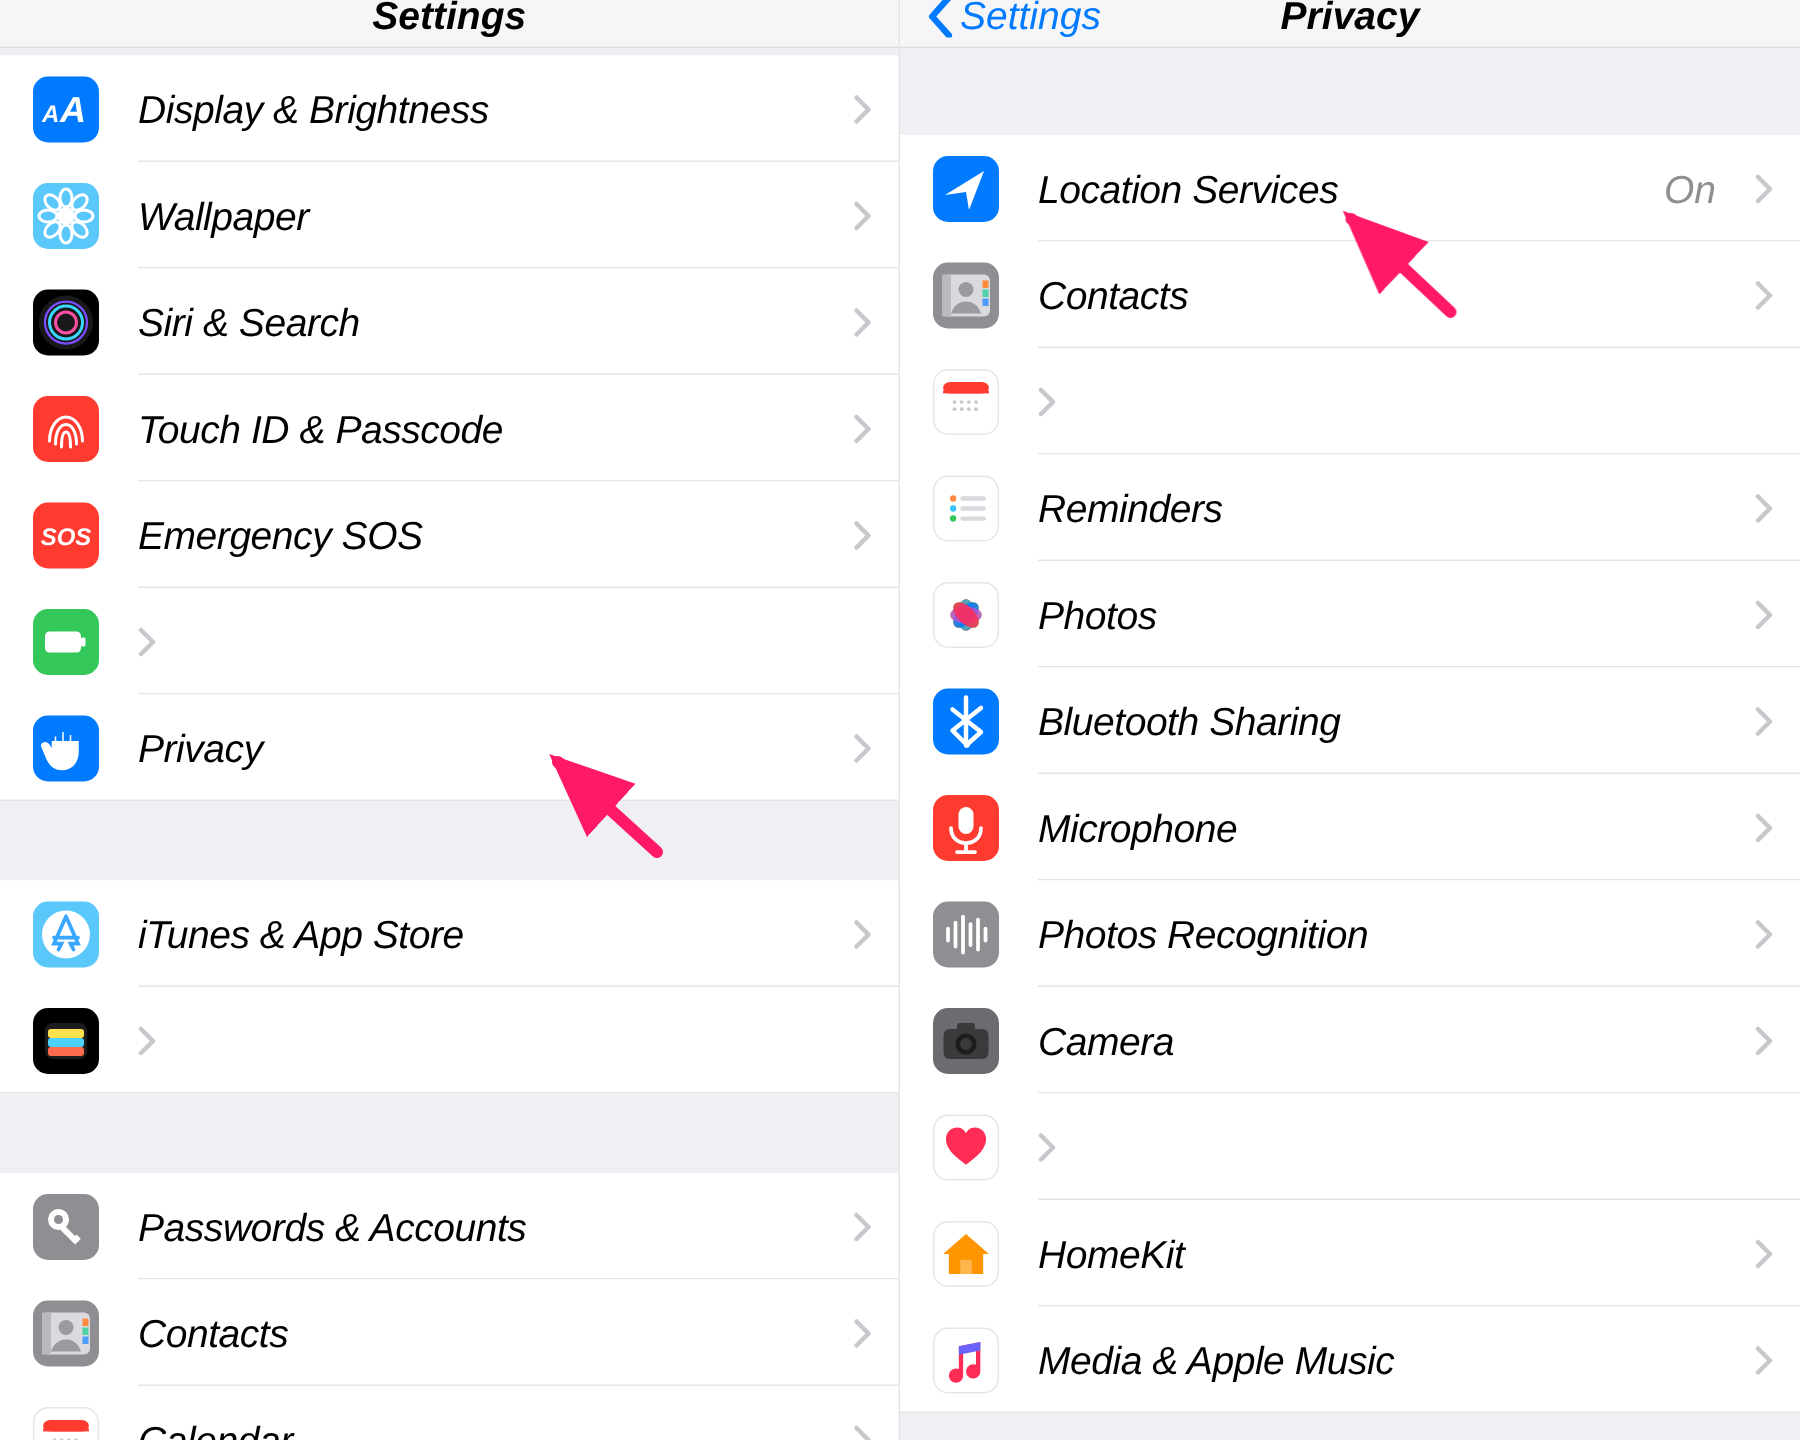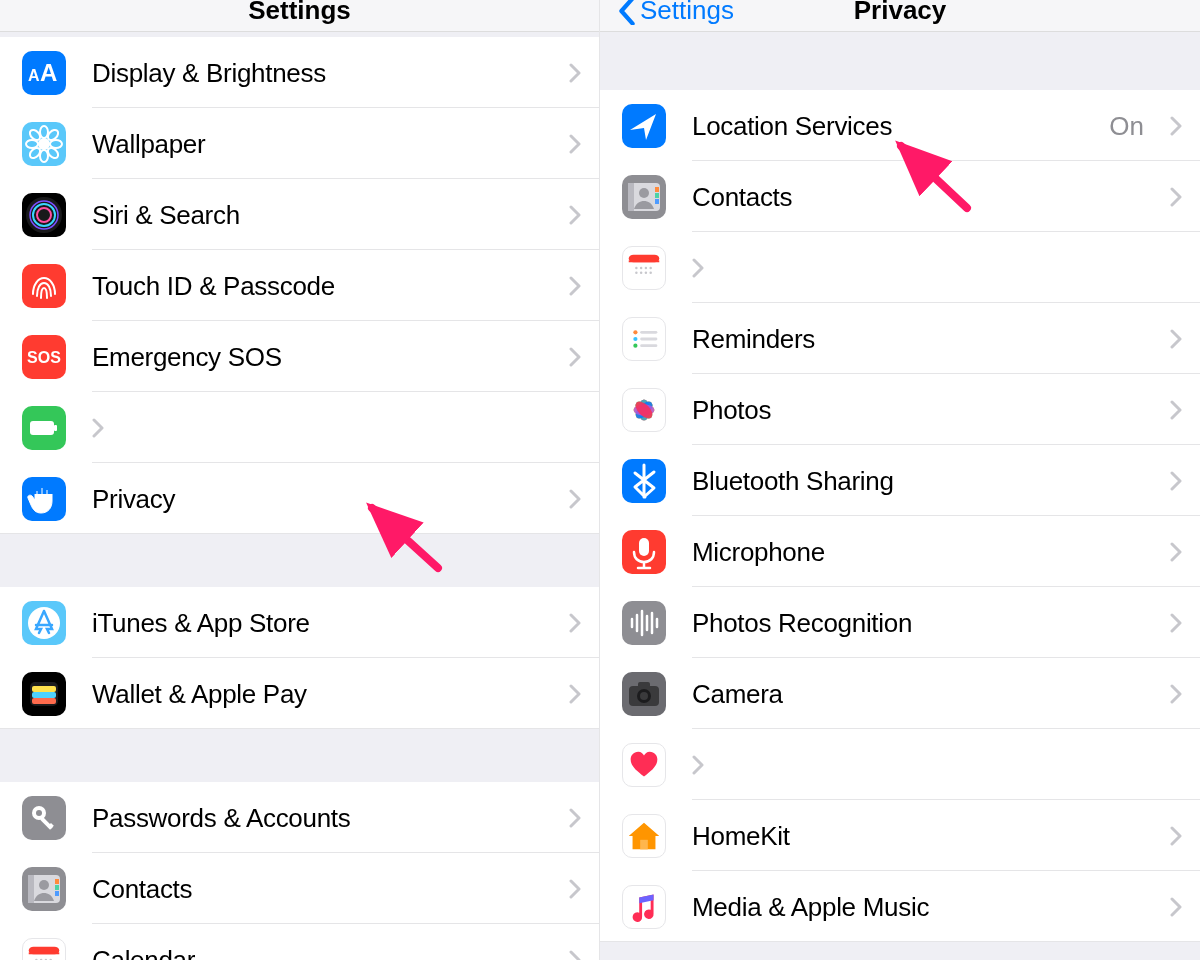--- a/index.html
+++ b/index.html
@@ -1,18 +1,18 @@
 <!DOCTYPE html>
 <html><head>
 <meta charset="utf-8">
 <style>
   * { box-sizing: border-box; margin: 0; padding: 0; }
   html, body { width: 1200px; height: 960px; font-family: -apple-system, "Helvetica Neue", Helvetica, Arial, sans-serif; background: #fff; color: #000; overflow: hidden; }
   .container { display: flex; width: 1200px; height: 960px; }
-  .pane { width: 600px; height: 960px; position: relative; background: #efeff4; overflow: hidden; border-right: 1px solid #e5e5e7; }
+  .pane { width: 600px; height: 960px; position: relative; background: #efeff4; overflow: hidden; border-right: 1px solid #e5e5e7; font-style: italic; }
   .pane:last-child { border-right: none; }
 
   .navbar { height: 32px; background: #f6f6f8; border-bottom: 1px solid #ddd; display: flex; align-items: flex-start; justify-content: center; position: relative; padding-top: 2px; }
   .nav-title { font-size: 26px; font-weight: 600; line-height: 1; position: relative; top: -5px; }
   .nav-back { position: absolute; left: 18px; top: -5px; display: flex; align-items: center; color: #007aff; font-size: 26px; cursor: pointer; }
   .nav-back svg { width: 18px; height: 28px; margin-right: 4px; }
 
   .group { background: #fff; }
   .spacer { height: 53px; background: #efeff4; }
   .spacer-small { height: 5px; background: #efeff4; }
@@ -165,21 +165,20 @@
               </svg>
             </span>
             <div class="divider"></div>
           </div>
           <div class="row">
             <span class="icon-wrap bg-black">
               <svg viewBox="0 0 44 44" width="44" height="44">
                 <use href="#i-wallet"></use>
               </svg>
             </span>
-            <span class="label">Wallet &amp; Apple Pay</span>
             <span class="chevron">
               <svg viewBox="0 0 12 20">
                 <polyline points="2,2 10,10 2,18" fill="none" stroke="#c7c7cc" stroke-width="3" stroke-linecap="round" stroke-linejoin="round"></polyline>
               </svg>
             </span>
             <div class="divider"></div>
           </div>
         </div>
         <div class="spacer"></div>
         <div class="group">

